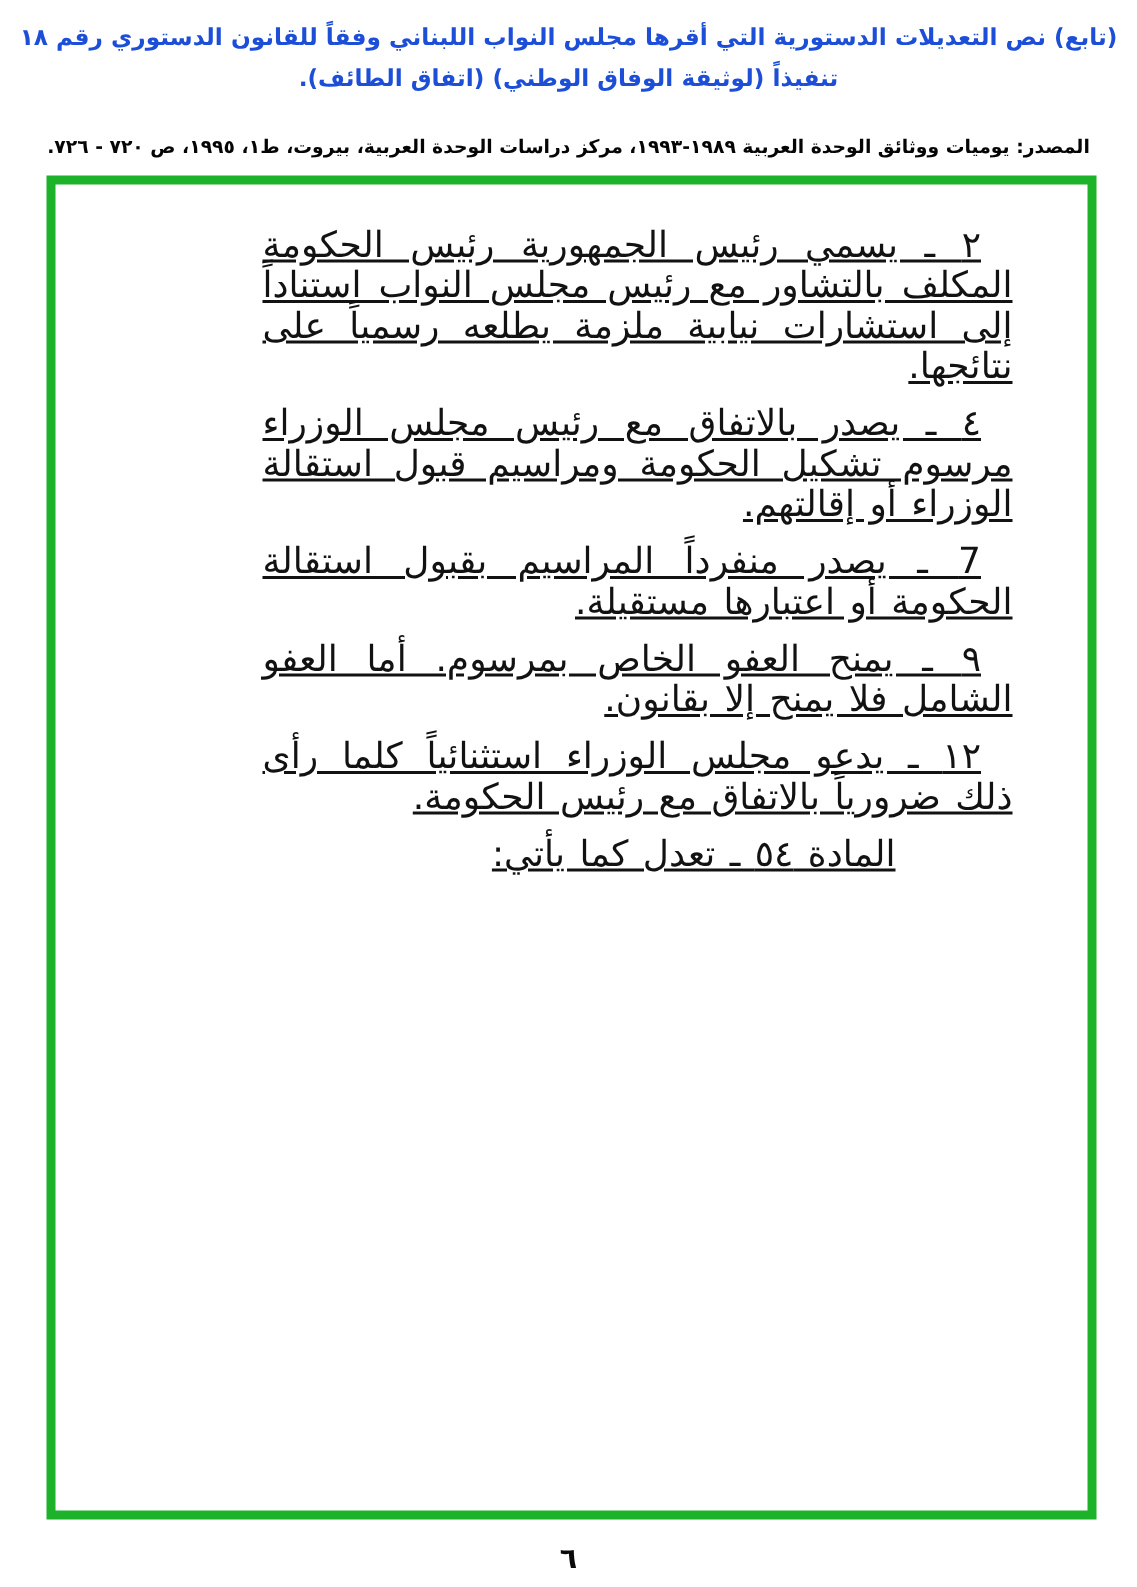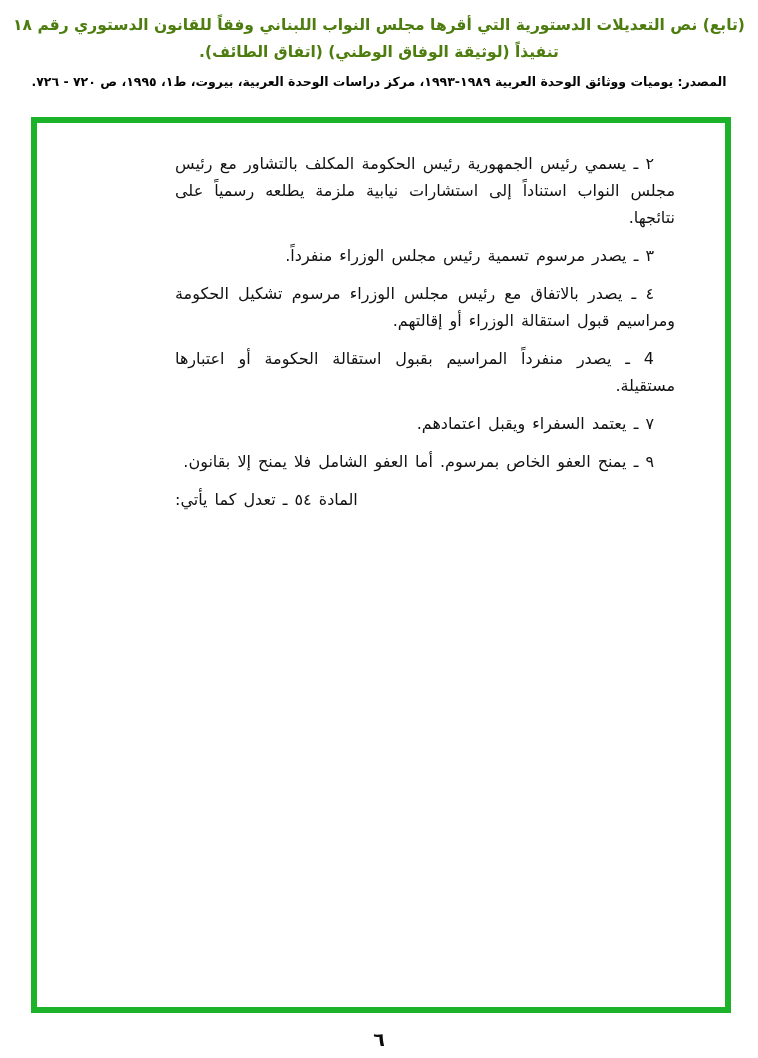--- a/index.html
+++ b/index.html
@@ -22,27 +22,27 @@
     left: 0;
     right: 0;
     text-align: center;
   }
   .title {
     font-weight: bold;
     font-size: 15.5px;
     line-height: 27px;
     width: 742px;
     margin: 0 auto;
-    color: #4d7c0f;
+    color: #1d4ed8;
   }
   .source {
     font-weight: bold;
     font-size: 12.5px;
     line-height: 18px;
-    margin-top: 7px;
+    margin-top: 23px;
     white-space: nowrap;
     color: #050505;
   }
   .frame {
     position: absolute;
     left: 31px;
     top: 117px;
     width: 700px;
     height: 896px;
     box-sizing: border-box;
@@ -51,29 +51,30 @@
   }
   .content {
     position: absolute;
     inset: 0;
     box-sizing: border-box;
     padding: 27px 50px 10px 138px;
     overflow: hidden;
   }
   .content p {
     margin: 0 0 11px 0;
-    font-size: 16px;
+    font-size: 24px;
     line-height: 27px;
     text-align: justify;
     text-indent: 21px;
     word-spacing: 2px;
     color: #121212;
+    text-decoration: underline;
   }
   .content p.article-heading {
-    text-align: left;
+    text-align: right;
     text-indent: 0;
     padding-right: 78px;
   }
   .page-number {
     position: absolute;
     bottom: 8px;
     left: 0;
     right: 0;
     text-align: center;
     font-size: 19px;
@@ -85,22 +86,21 @@
 <body>
 
 <div class="header">
   <div class="title">(تابع) نص التعديلات الدستورية التي أقرها مجلس النواب اللبناني وفقاً للقانون الدستوري رقم ١٨ تنفيذاً (لوثيقة الوفاق الوطني) (اتفاق الطائف).</div>
   <div class="source">المصدر: يوميات ووثائق الوحدة العربية ١٩٨٩-١٩٩٣، مركز دراسات الوحدة العربية، بيروت، ط١، ١٩٩٥، ص ٧٢٠ - ٧٢٦.</div>
 </div>
 
 <div class="frame">
   <div class="content">
     <p>٢ ـ يسمي رئيس الجمهورية رئيس الحكومة المكلف بالتشاور مع رئيس مجلس النواب استناداً إلى استشارات نيابية ملزمة يطلعه رسمياً على نتائجها.</p>
-    <p>٣ ـ يصدر مرسوم تسمية رئيس مجلس الوزراء منفرداً.</p>
     <p>٤ ـ يصدر بالاتفاق مع رئيس مجلس الوزراء مرسوم تشكيل الحكومة ومراسيم قبول استقالة الوزراء أو إقالتهم.</p>
-    <p>4 ـ يصدر منفرداً المراسيم بقبول استقالة الحكومة أو اعتبارها مستقيلة.</p>
-    <p>٧ ـ يعتمد السفراء ويقبل اعتمادهم.</p>
+    <p>7 ـ يصدر منفرداً المراسيم بقبول استقالة الحكومة أو اعتبارها مستقيلة.</p>
     <p>٩ ـ يمنح العفو الخاص بمرسوم. أما العفو الشامل فلا يمنح إلا بقانون.</p>
+    <p>١٢ ـ يدعو مجلس الوزراء استثنائياً كلما رأى ذلك ضرورياً بالاتفاق مع رئيس الحكومة.</p>
     <p class="article-heading">المادة ٥٤ ـ تعدل كما يأتي:</p>
   </div>
 </div>
 
 <div class="page-number">٦</div>
 
 </body></html>

